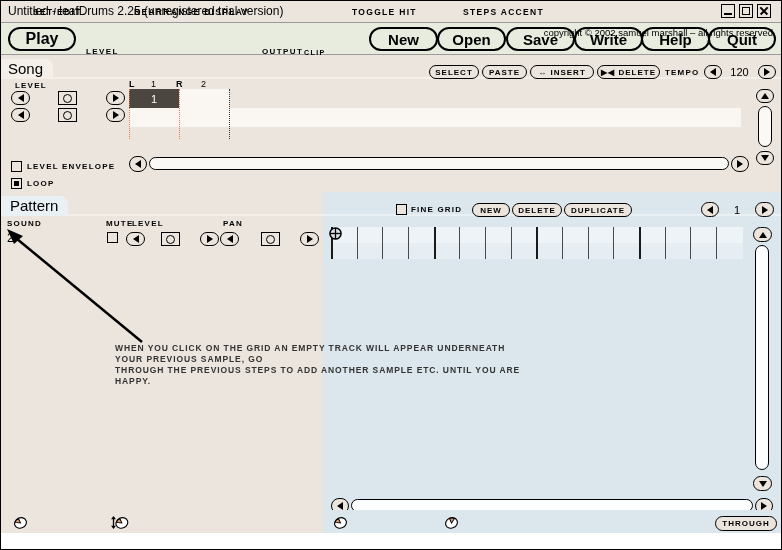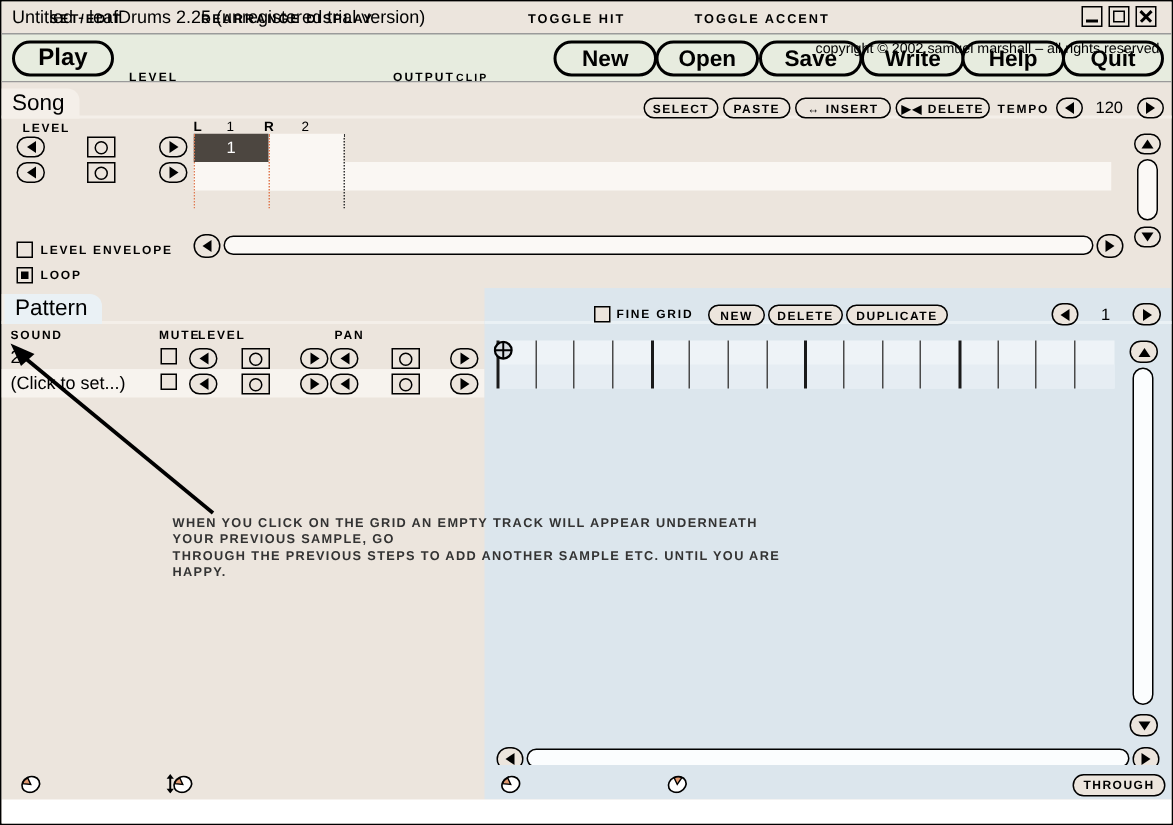--- a/index.html
+++ b/index.html
@@ -377,38 +377,20 @@
       </div>
     <div class="sqbtn dlvl-l" style="left:219px;top:3px;">
         <span class="tri tri-l"></span>
       </div>
     <div class="knob dlvl-k" style="left:260px;top:3px;"></div>
     <div class="sqbtn dlvl-r" style="left:299px;top:3px;">
         <span class="tri tri-r"></span>
       </div>
   </div>
 
-  <div class="drow" id="drow1">
-    <div class="dname" style="top:2px;">(Click to set...)</div>
-    <div class="cbox dmute" style="top:3px;"></div>
-    <div class="sqbtn dlvl-l" style="left:125px;top:3px;">
-        <span class="tri tri-l"></span>
-      </div>
-    <div class="knob dlvl-k" style="left:160px;top:3px;"></div>
-    <div class="sqbtn dlvl-r" style="left:199px;top:3px;">
-        <span class="tri tri-r"></span>
-      </div>
-    <div class="sqbtn dlvl-l" style="left:219px;top:3px;">
-        <span class="tri tri-l"></span>
-      </div>
-    <div class="knob dlvl-k" style="left:260px;top:3px;"></div>
-    <div class="sqbtn dlvl-r" style="left:299px;top:3px;">
-        <span class="tri tri-r"></span>
-      </div>
-  </div>
 
   <div id="pattern-pane"></div>
   <div id="pattern-strip"></div>
   <div id="pattern-title">Pattern</div>
 
   <div class="cbox" id="finegrid-cb"></div>
   <div class="tinylabel" id="finegrid-lbl">FINE GRID</div>
   <div class="ctlpill" id="pnew-btn">NEW</div>
   <div class="ctlpill" id="pdel-btn">DELETE</div>
   <div class="ctlpill" id="pdup-btn">DUPLICATE</div>
@@ -500,18 +482,18 @@
   <svg class="mouseicon" style="left:332px;top:515px;" viewBox="0 0 16 14">
     <ellipse cx="8" cy="7.5" rx="6.5" ry="5.5" fill="#fff" stroke="#000" stroke-width="1.2" transform="rotate(-25 8 7.5)"></ellipse>
     <path d="M3 4.5 A6.5 5.5 0 0 1 8 2.2 L8 7.5 Z" fill="#e29b72" stroke="#000" stroke-width="1" transform="rotate(-25 8 7.5)"></path>
   </svg>
   <div class="statitem" style="left:351px;">TOGGLE HIT</div>
 
   <svg class="mouseicon" style="left:443px;top:515px;" viewBox="0 0 16 14">
     <ellipse cx="8" cy="7.5" rx="6.5" ry="5.5" fill="#fff" stroke="#000" stroke-width="1.2" transform="rotate(-25 8 7.5)"></ellipse>
     <path d="M8 2.2 A6.5 5.5 0 0 1 13 4.5 L8 7.5 Z" fill="#e29b72" stroke="#000" stroke-width="1" transform="rotate(-25 8 7.5)"></path>
   </svg>
-  <div class="statitem" style="left:462px;">TOGGLE ACCENT</div>
+  <div class="statitem" style="left:462px;">STEPS ACCENT</div>
 
   <div class="ctlpill" id="triplets-btn">THROUGH</div>
 
   <div id="copyright">copyright © 2002 samuel marshall – all rights reserved</div>
 </div>
 
 </body></html>

